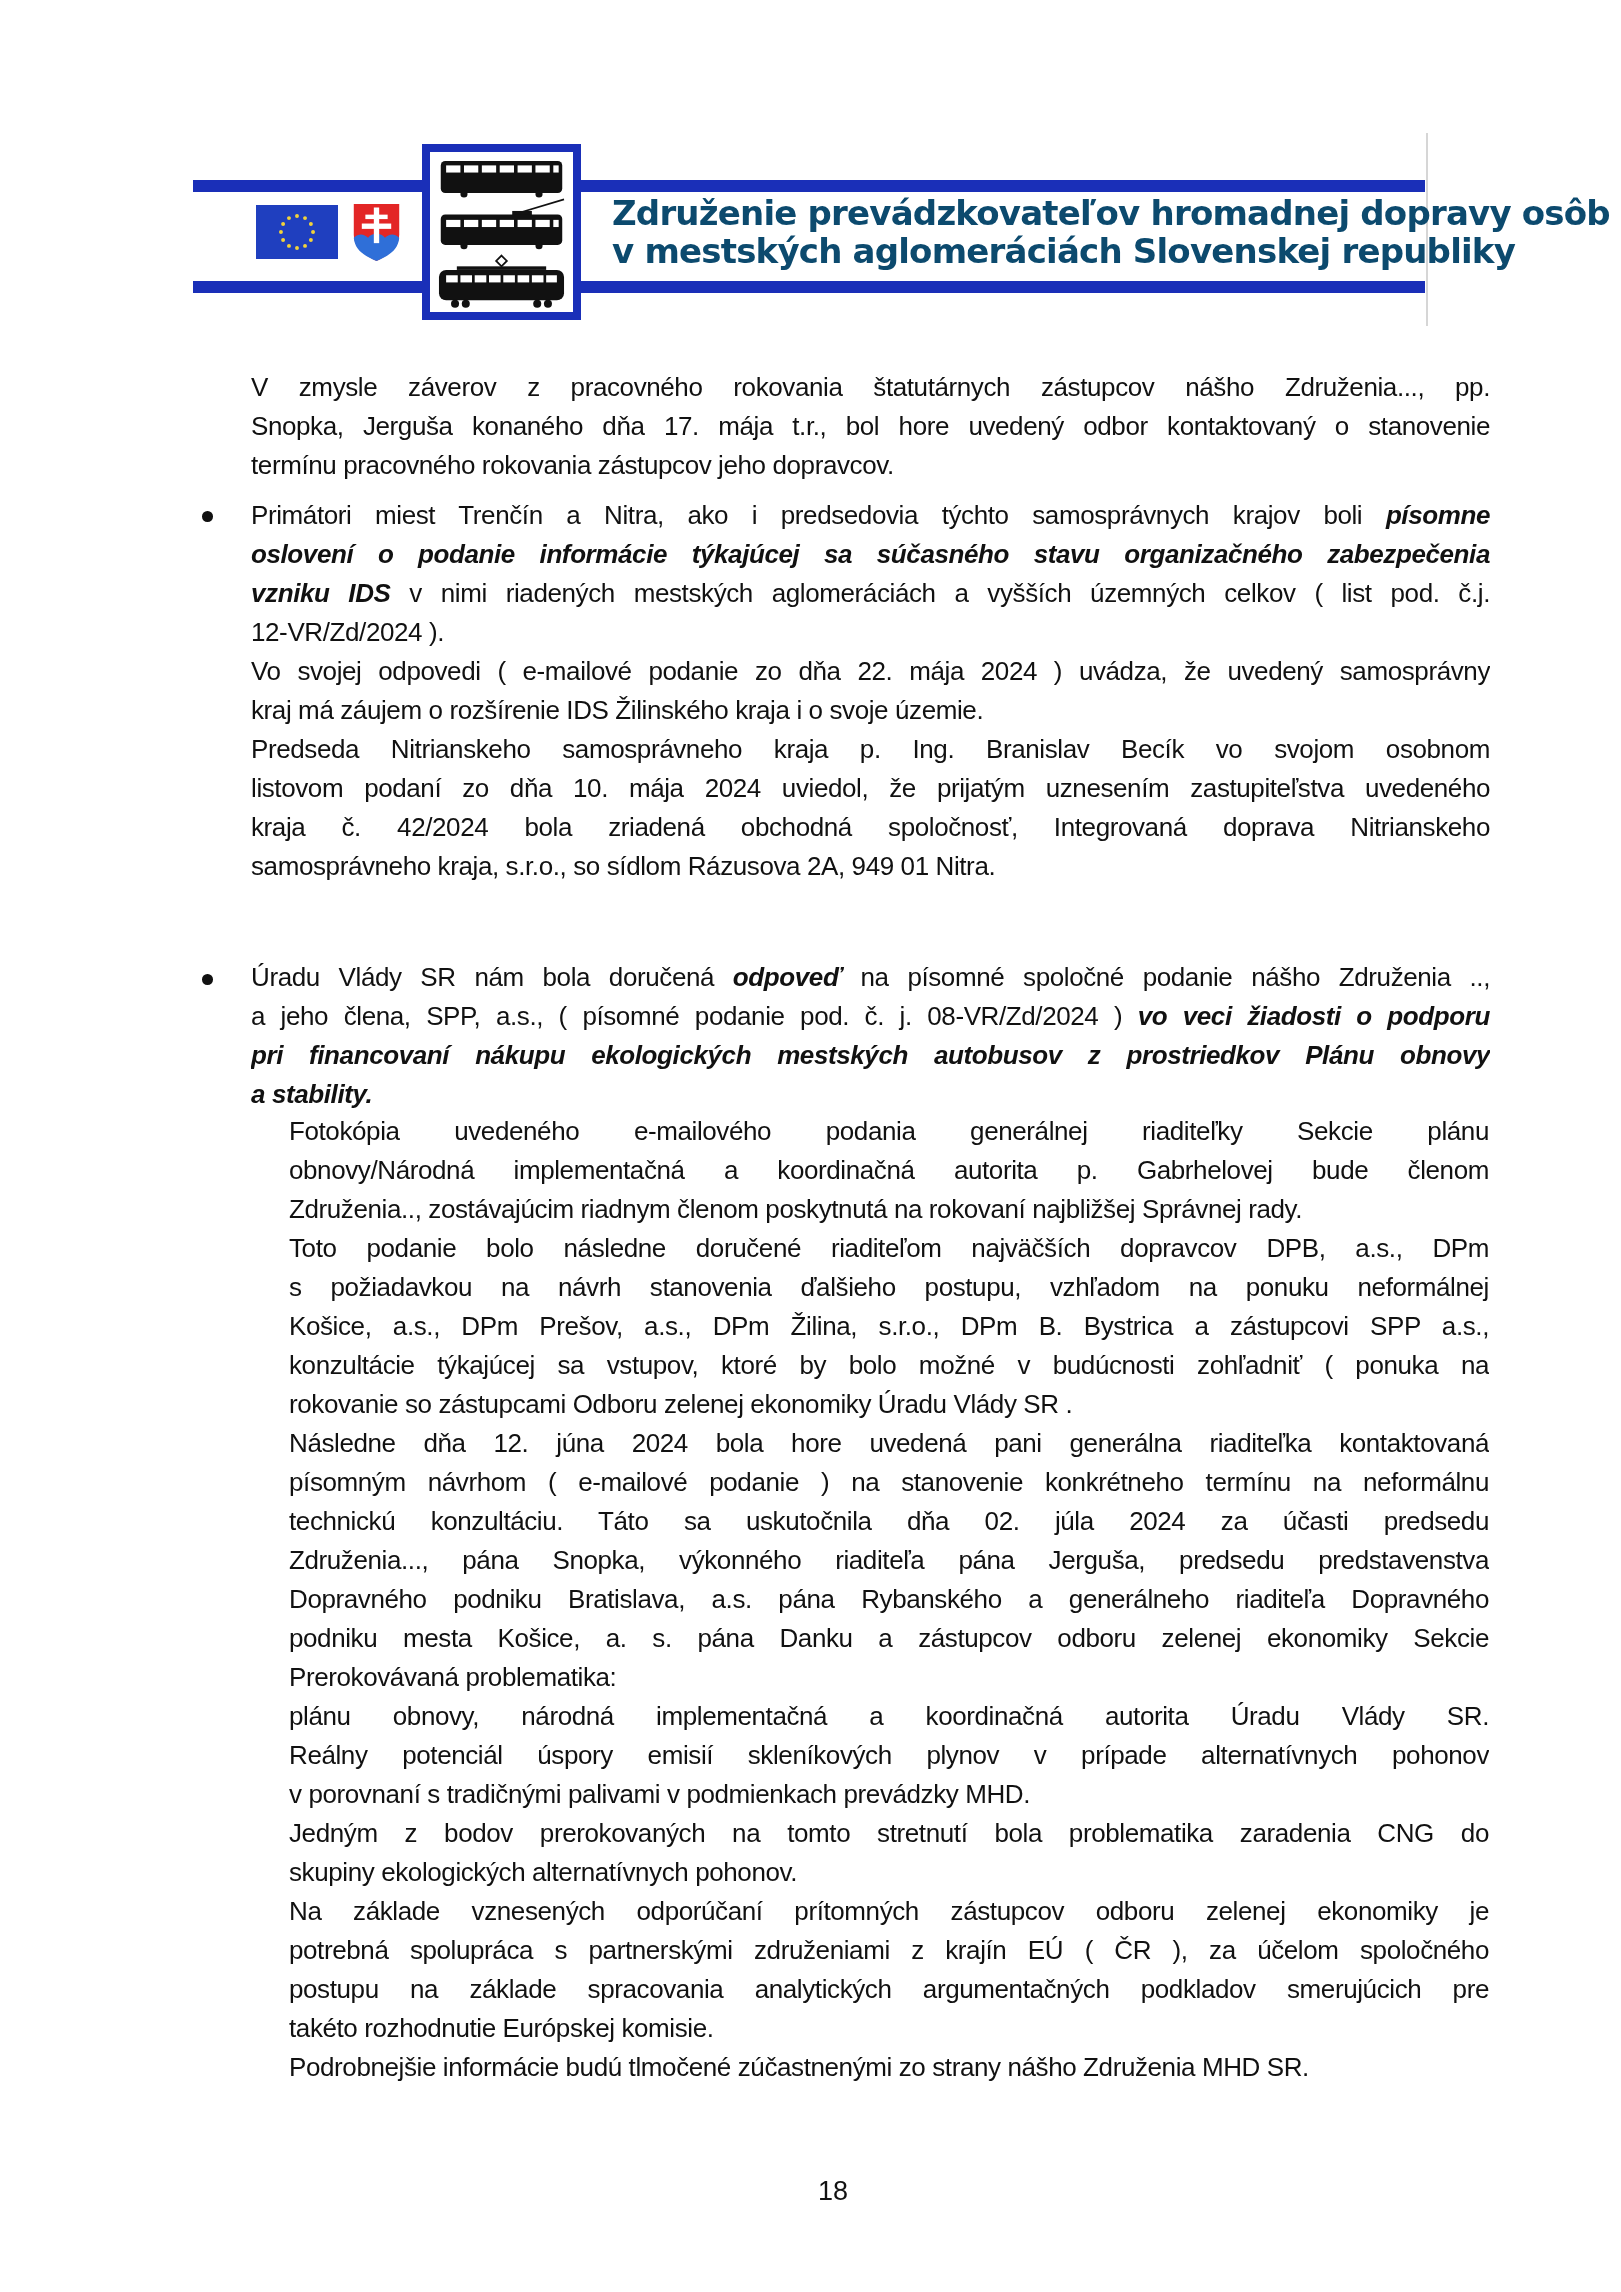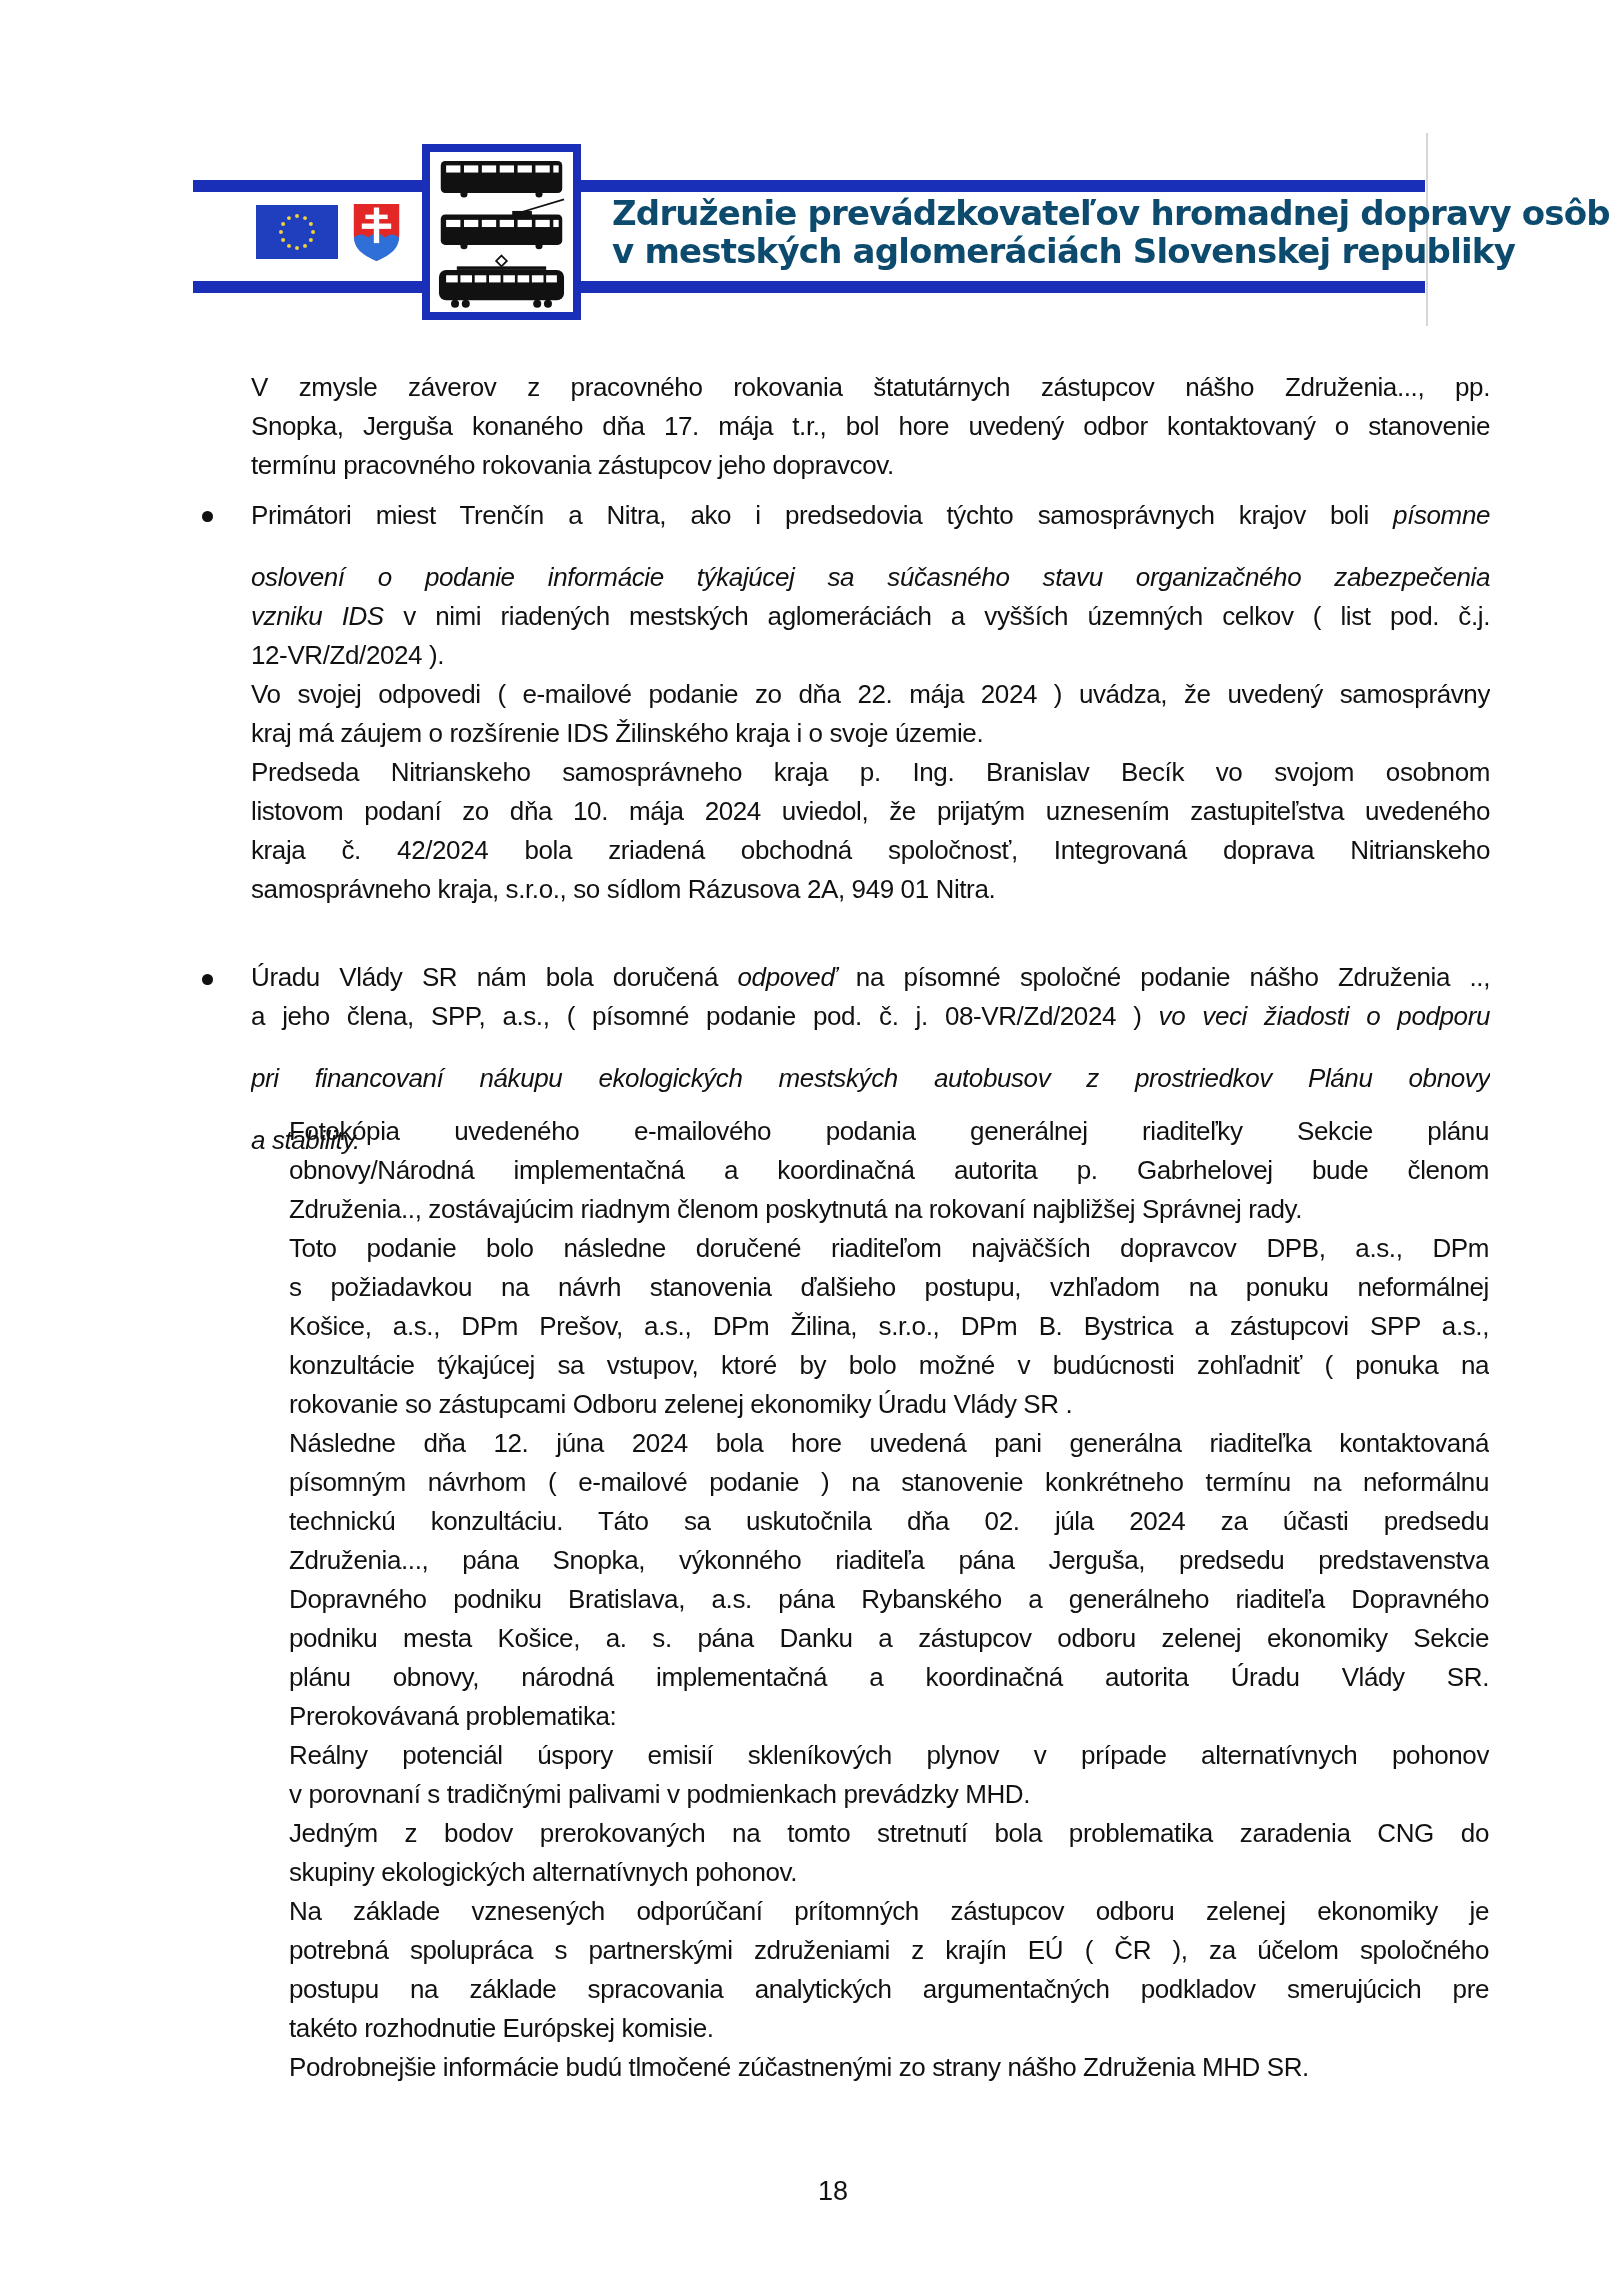--- a/index.html
+++ b/index.html
@@ -21,21 +21,21 @@
     .vehicle-box svg { display: block; width: 143px; height: 159px; }
     .org-name { position: absolute; left: 419px; top: 61px; font-family: "DejaVu Sans", sans-serif;
                 font-weight: bold; font-size: 34px; line-height: 38px; color: #0c4a6e; letter-spacing: -0.8px;
                 white-space: nowrap; }
 
     
     .txt { position: absolute; font-size: 26px; line-height: 39px; color: #111;
            letter-spacing: -0.4px; }
     .line { display: block; white-space: nowrap; height: 39px; }
     .just { text-align: justify; text-align-last: justify; white-space: normal; height: 39px; overflow: hidden; }
-    .b { font-weight: normal; font-style: italic; margin-top: 23px; }
+    .b { font-weight: bold; font-style: italic; }
     .bullet { position: absolute; width: 10.7px; height: 10.7px; border-radius: 50%; background: #111; }
 
     .p1 { left: 251px; top: 344px; width: 1239px; margin-top: 24px; }
     .p2 { left: 251px; top: 496px; width: 1239px; }
     .p3 { left: 251px; top: 958px; width: 1239px; }
     .p4 { left: 289px; top: 1112px; width: 1200px; }
     .pagenum { position: absolute; left: 788px; top: 2173px; width: 90px; text-align: center;
                font-size: 27px; line-height: 36px; color: #111; }
   </style>
 </head>
@@ -179,22 +179,22 @@
     <span class="line just">s požiadavkou na návrh stanovenia ďalšieho postupu, vzhľadom na ponuku neformálnej</span>
     <span class="line just">Košice, a.s., DPm Prešov, a.s., DPm Žilina, s.r.o., DPm B. Bystrica a zástupcovi  SPP a.s.,</span>
     <span class="line just">konzultácie týkajúcej sa vstupov, ktoré by bolo možné v budúcnosti zohľadniť ( ponuka na</span>
     <span class="line">rokovanie so zástupcami Odboru zelenej ekonomiky Úradu Vlády SR .</span>
     <span class="line just">Následne dňa 12. júna 2024 bola hore uvedená pani generálna riaditeľka kontaktovaná</span>
     <span class="line just">písomným návrhom ( e-mailové podanie ) na stanovenie konkrétneho termínu na neformálnu</span>
     <span class="line just">technickú  konzultáciu.  Táto  sa  uskutočnila  dňa  02.  júla  2024  za  účasti   predsedu</span>
     <span class="line just">Združenia...,  pána  Snopka,  výkonného  riaditeľa  pána  Jerguša,  predsedu  predstavenstva</span>
     <span class="line just">Dopravného podniku Bratislava, a.s. pána Rybanského a generálneho riaditeľa Dopravného</span>
     <span class="line just">podniku mesta Košice, a. s. pána Danku a zástupcov odboru   zelenej ekonomiky Sekcie</span>
+    <span class="line">Prerokovávaná problematika:</span>
     <span class="line just">plánu  obnovy,  národná  implementačná  a koordinačná  autorita  Úradu  Vlády  SR.</span>
-    <span class="line">Prerokovávaná problematika:</span>
     <span class="line just">Reálny  potenciál  úspory  emisií  skleníkových  plynov  v prípade  alternatívnych  pohonov</span>
     <span class="line">v porovnaní s tradičnými palivami v podmienkach prevádzky MHD.</span>
     <span class="line just">Jedným  z bodov  prerokovaných  na  tomto  stretnutí  bola  problematika  zaradenia  CNG  do</span>
     <span class="line">skupiny ekologických alternatívnych pohonov.</span>
     <span class="line just">Na  základe  vznesených  odporúčaní  prítomných  zástupcov  odboru  zelenej  ekonomiky  je</span>
     <span class="line just">potrebná spolupráca s partnerskými združeniami z krajín EÚ ( ČR ), za účelom spoločného</span>
     <span class="line just">postupu na základe spracovania analytických argumentačných podkladov smerujúcich pre</span>
     <span class="line">takéto  rozhodnutie Európskej komisie.</span>
     <span class="line">Podrobnejšie informácie budú tlmočené zúčastnenými zo strany nášho Združenia  MHD SR.</span>
   </div>

